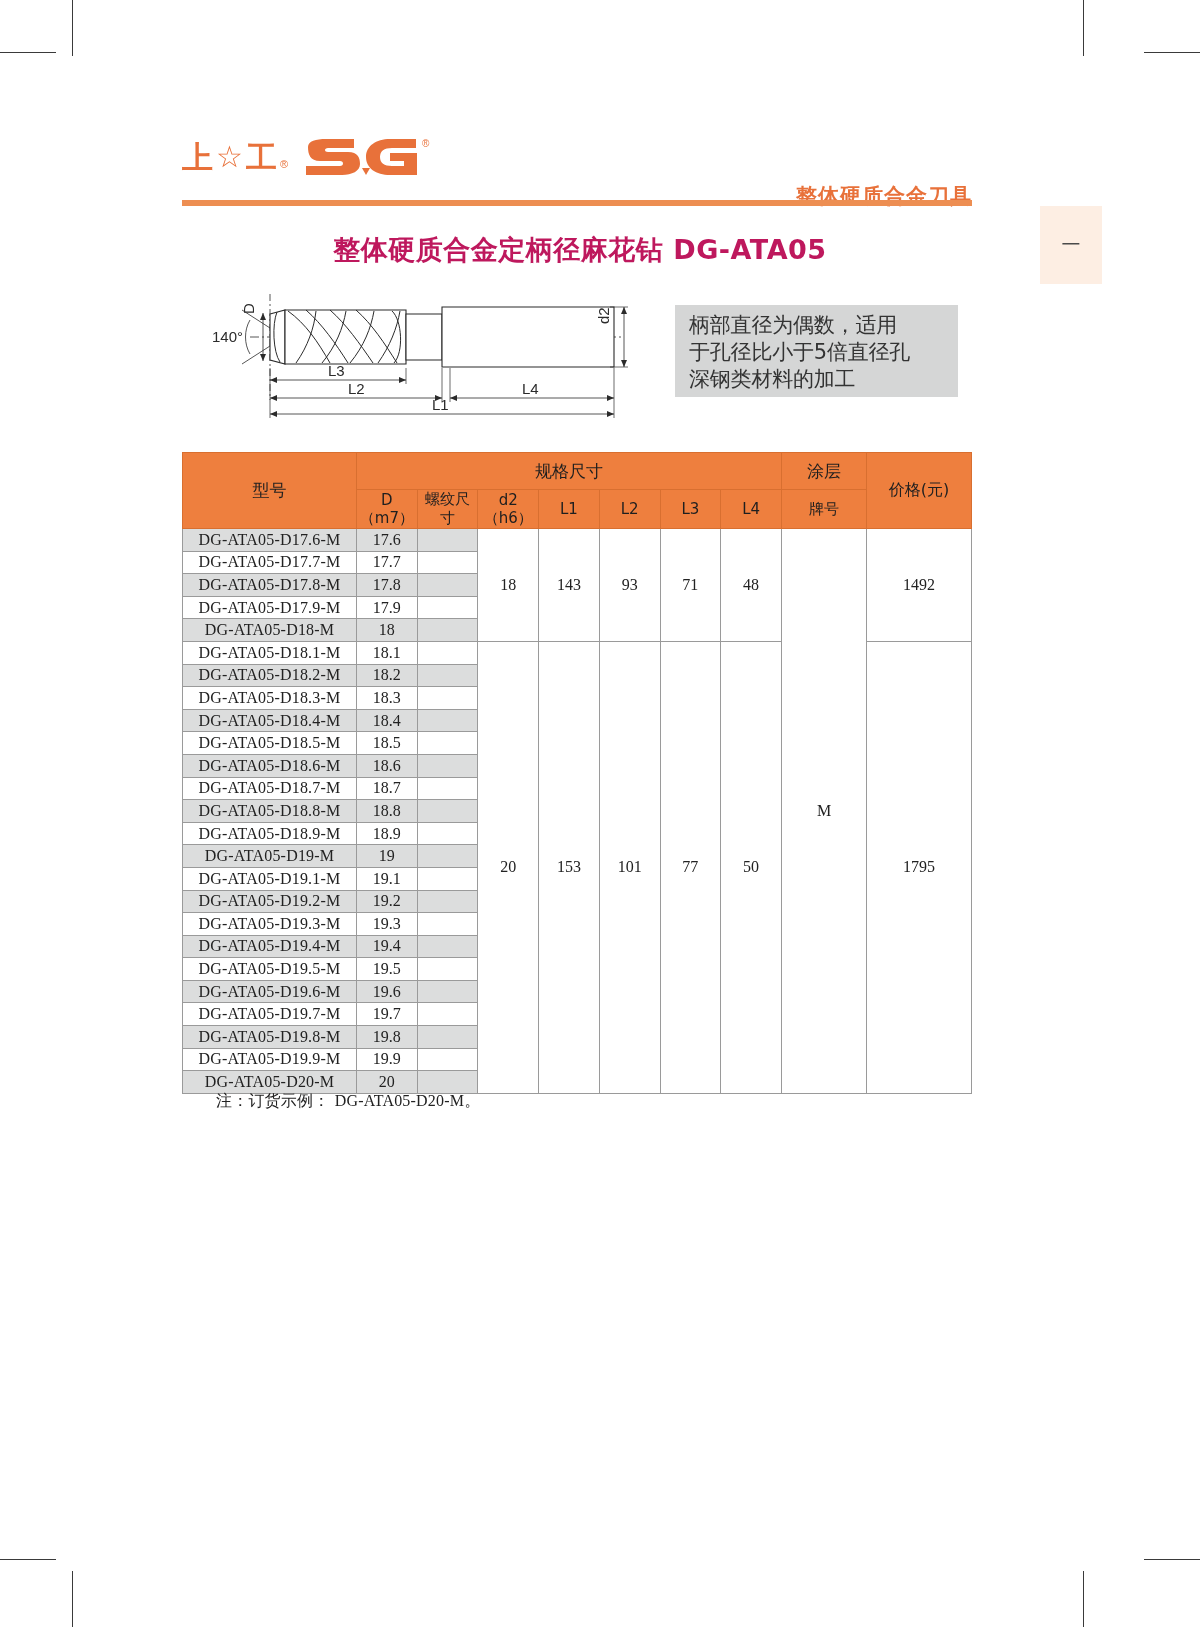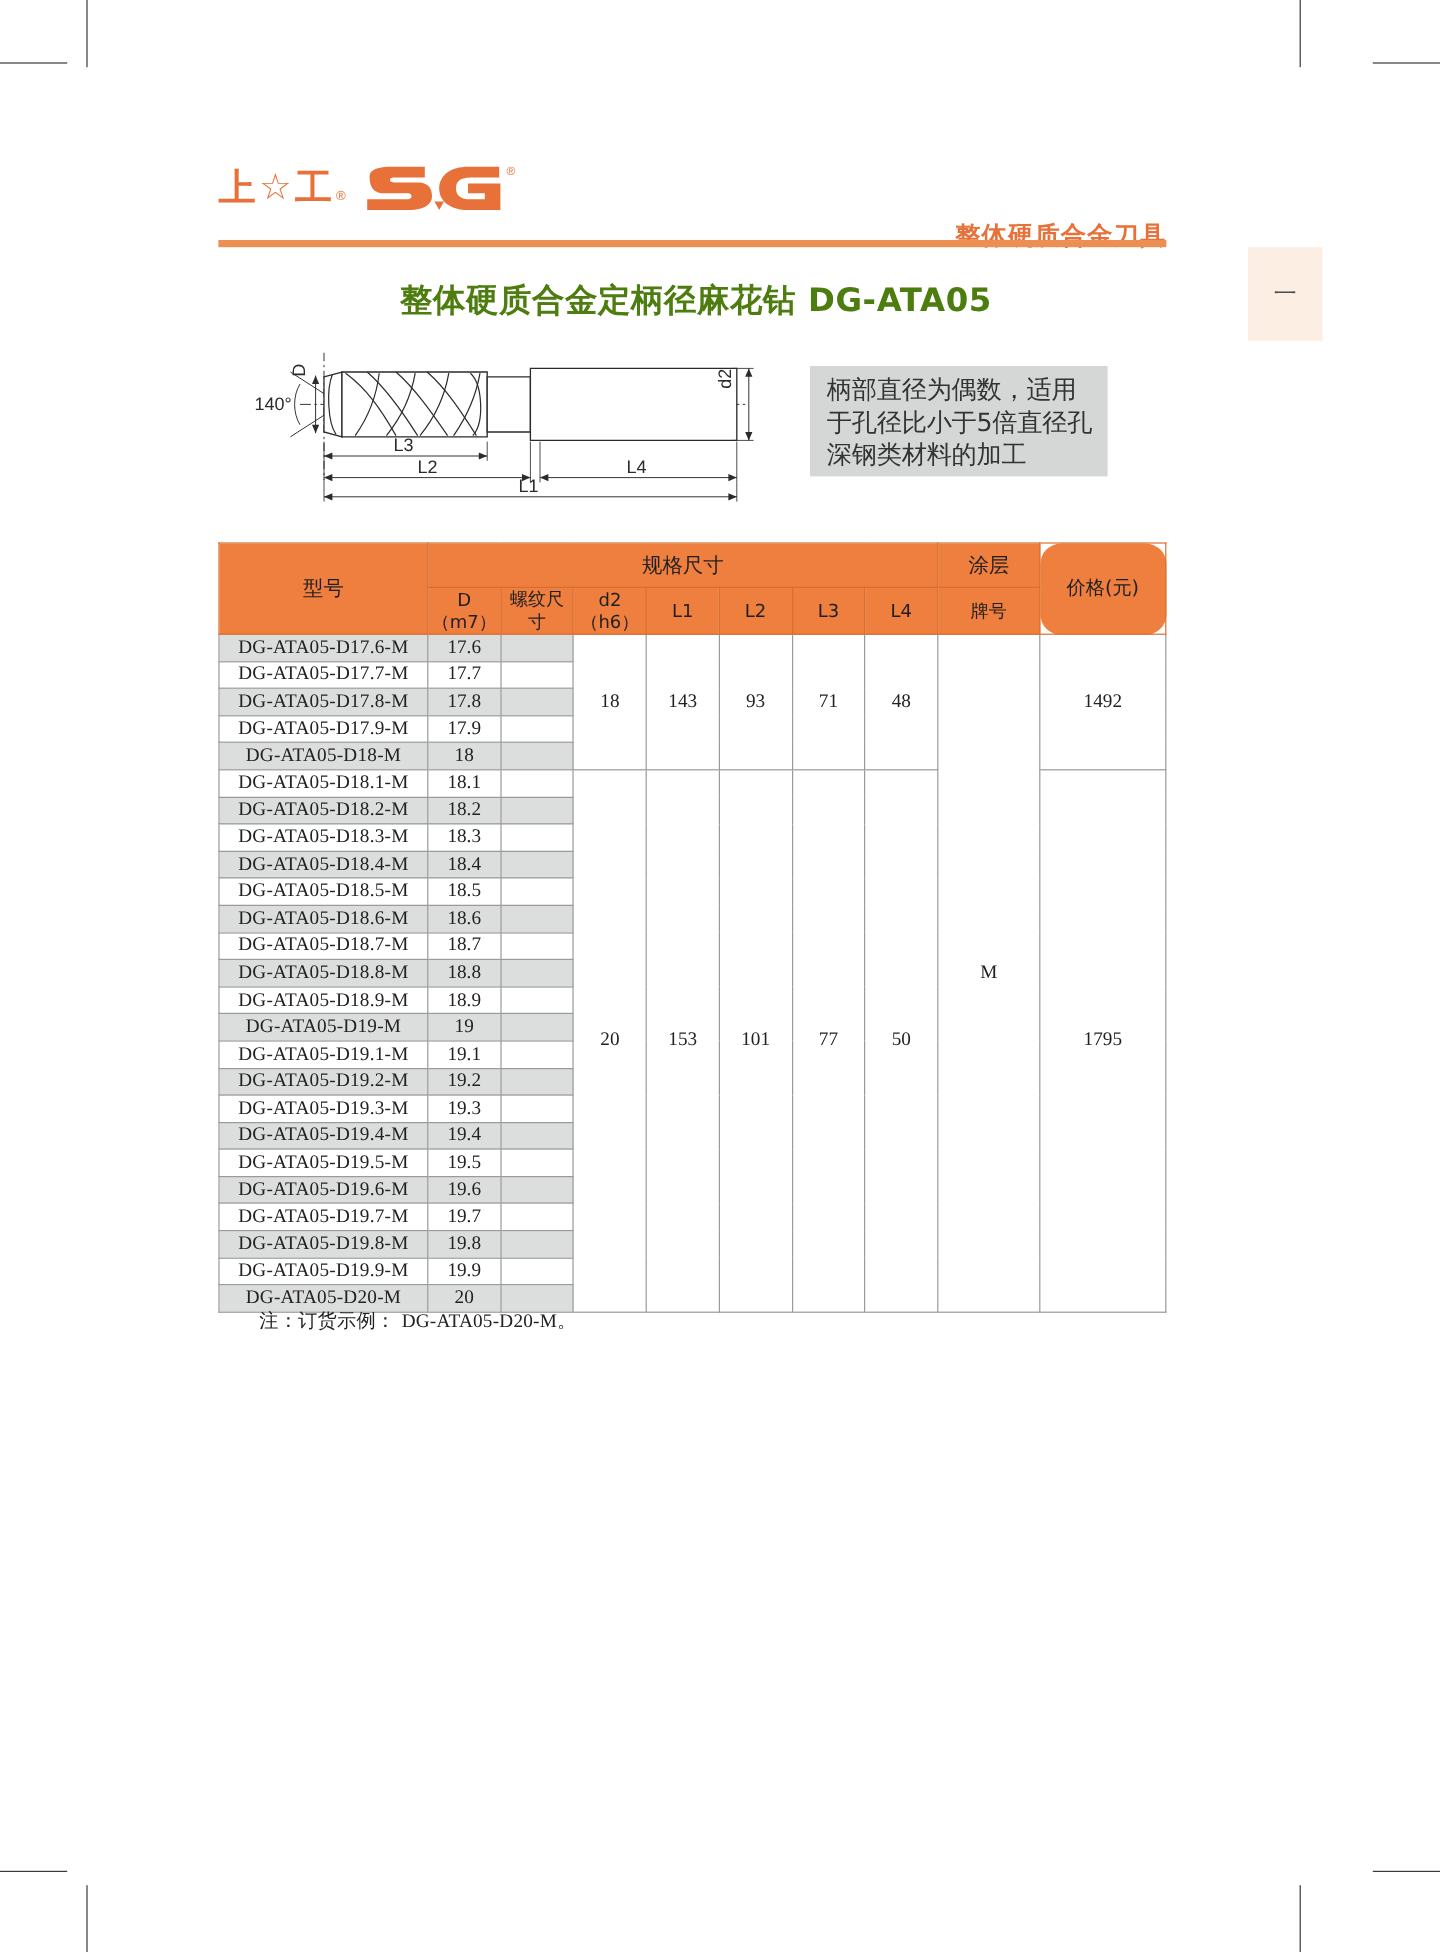--- a/index.html
+++ b/index.html
@@ -127,21 +127,21 @@
     font-weight: 500;
   }
 
   
   .main-title {
     position: absolute;
     left: 0;
     top: 232px;
     width: 1160px;
     text-align: center;
-    color: #4d7c0f;
+    color: #be185d;
     font-family: "DejaVu Sans", sans-serif;
     font-size: 27px;
     font-weight: 600;
     letter-spacing: 0.5px;
   }
 
   
   .diagram {
     position: absolute;
     left: 210px;
@@ -149,21 +149,21 @@
     width: 420px;
     height: 140px;
   }
   .diagram svg { display: block; }
 
   
   .info-box {
     position: absolute;
     left: 675px;
     top: 305px;
-    width: 248px;
+    width: 283px;
     height: 92px;
     background: #d5d6d6;
     padding: 7px 12px 16px 14px;
     box-sizing: border-box;
   }
   .info-line {
     color: #333333;
     font-family: "DejaVu Sans", sans-serif;
     font-size: 21px;
     font-weight: 500;
@@ -194,21 +194,21 @@
     background: #ee7f3e;
     border-color: #d86f30;
     color: #1f1f1f;
     font-family: "DejaVu Sans", sans-serif;
     font-size: 15px;
     font-weight: 500;
   }
   .th-model   { width: 173px; height: 72px; font-size: 17px !important; margin-left: 16px; }
   .th-group   { height: 36px; font-size: 17px !important; }
   .th-coating { width: 84px; height: 36px; font-size: 17px !important; }
-  .th-price   { width: 104px; height: 72px; font-size: 16px !important; border-radius: 17px; }
+  .th-price   { width: 104px; height: 72px; font-size: 16px !important; }
   .th-sub     { height: 36px; }
   .w-d    { width: 84px; }
   .w-th   { width: 84px; }
   .w-d2   { width: 84px; }
   .w-l1   { width: 44px; }
   .w-l2   { width: 44px; }
   .w-l3   { width: 44px; }
   .w-l4   { width: 44px; }
 
   .spec-table tbody td {

